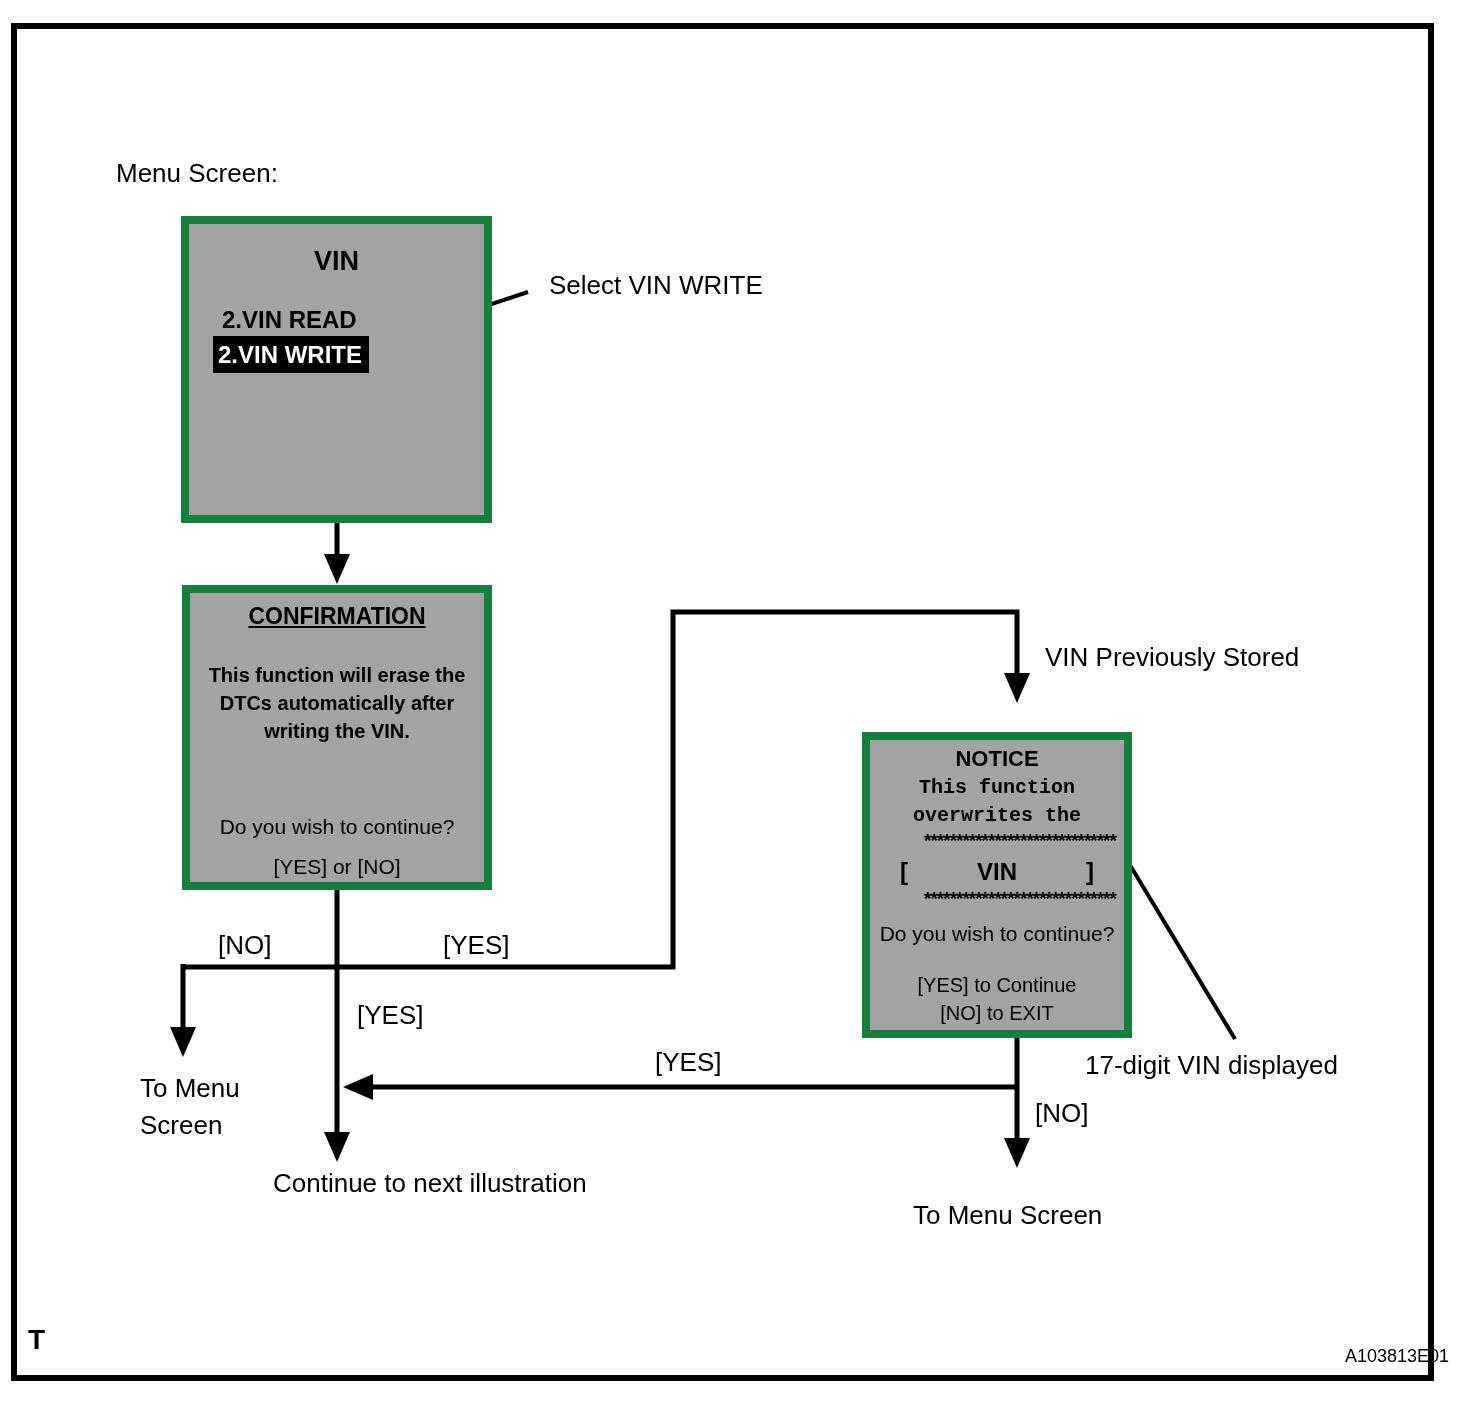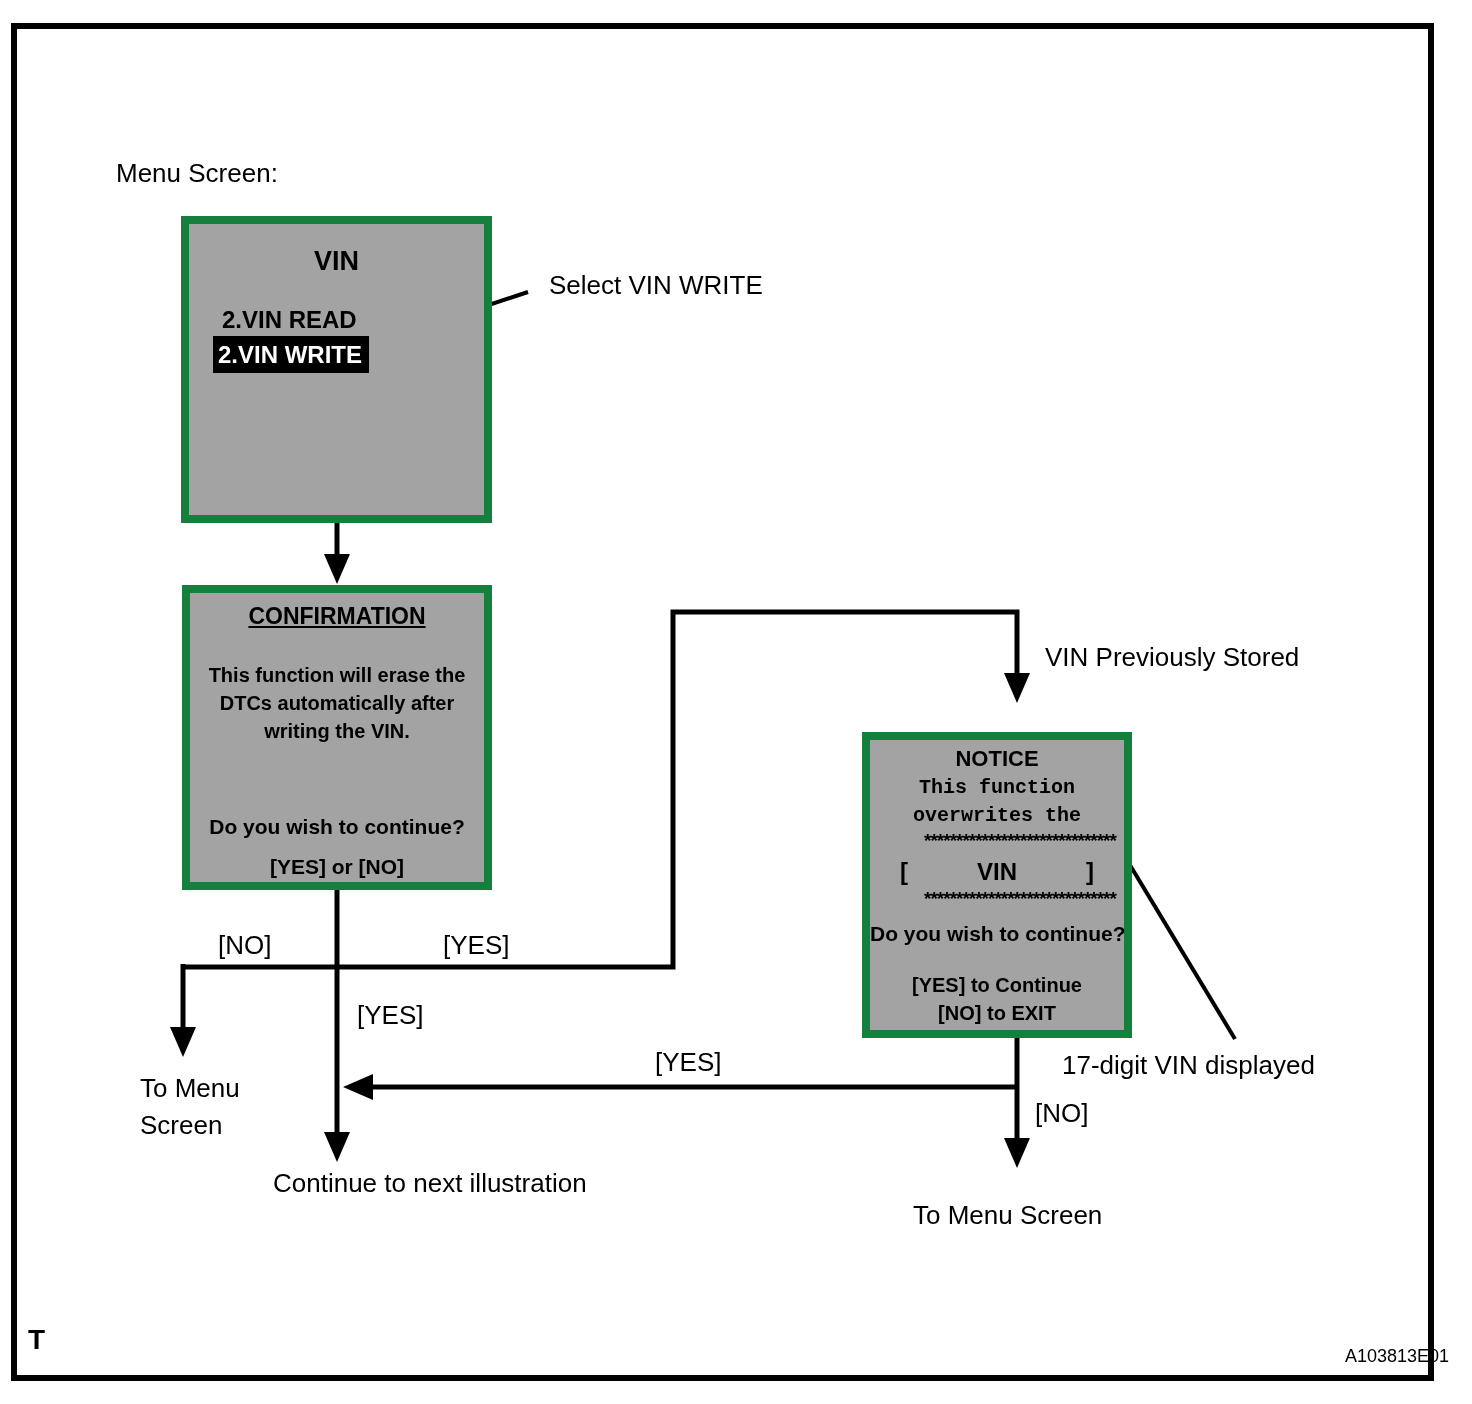--- a/index.html
+++ b/index.html
@@ -10,21 +10,21 @@
   .abs{position:absolute;}
   #frame{
     position:absolute;left:11px;top:23px;width:1423px;height:1358px;
     border:6px solid #000;box-sizing:border-box;
   }
   .label{font-size:26px;line-height:30px;white-space:nowrap;}
   .screen-box{
     position:absolute;border:8px solid #15803d;box-sizing:border-box;background:#a3a3a3;
   }
   .box-title{position:absolute;left:0;width:100%;text-align:center;font-weight:bold;white-space:nowrap;}
-  .box-text{position:absolute;left:0;width:100%;text-align:center;font-weight:bold;white-space:nowrap;}
+  .box-text{position:absolute;left:0;width:100%;text-align:center;font-weight:normal;white-space:nowrap;}
   #vin-box{left:181px;top:216px;width:311px;height:307px;}
   #vin-title{top:22px;font-size:27px;}
   #vin-item-read{position:absolute;left:33px;top:82px;font-size:24px;font-weight:bold;white-space:nowrap;}
   #vin-item-write{
     position:absolute;left:24px;top:112px;width:156px;height:37px;
     background:#000;color:#fff;font-size:24px;font-weight:bold;line-height:37px;
     padding-left:5px;box-sizing:border-box;white-space:nowrap;
   }
   #confirmation-box{left:182px;top:585px;width:310px;height:305px;}
   #confirmation-title{top:10px;font-size:23px;text-decoration:underline;}
@@ -104,21 +104,21 @@
 
   <div class="abs label" style="left:140px;top:1070px;line-height:37px;">
     <div>To Menu</div>
     <div>Screen</div>
   </div>
 
   <div class="abs label" style="left:273px;top:1168px;">Continue to next illustration</div>
 
   <div class="abs label" style="left:913px;top:1200px;">To Menu Screen</div>
 
-  <div class="abs label" style="left:1062px;top:1050px;">17-digit VIN displayed</div>
+  <div class="abs label" style="left:1085px;top:1050px;">17-digit VIN displayed</div>
 
   <div class="abs" id="page-letter" style="left:28px;top:1324px;">T</div>
 
   <div class="abs" id="figure-code" style="left:1345px;top:1346px;">A103813E01</div>
 
   <div class="screen-box" id="vin-box">
     <div class="box-title" id="vin-title">VIN</div>
     <div id="vin-item-read">2.VIN READ</div>
     <div id="vin-item-write">2.VIN WRITE</div>
   </div>

